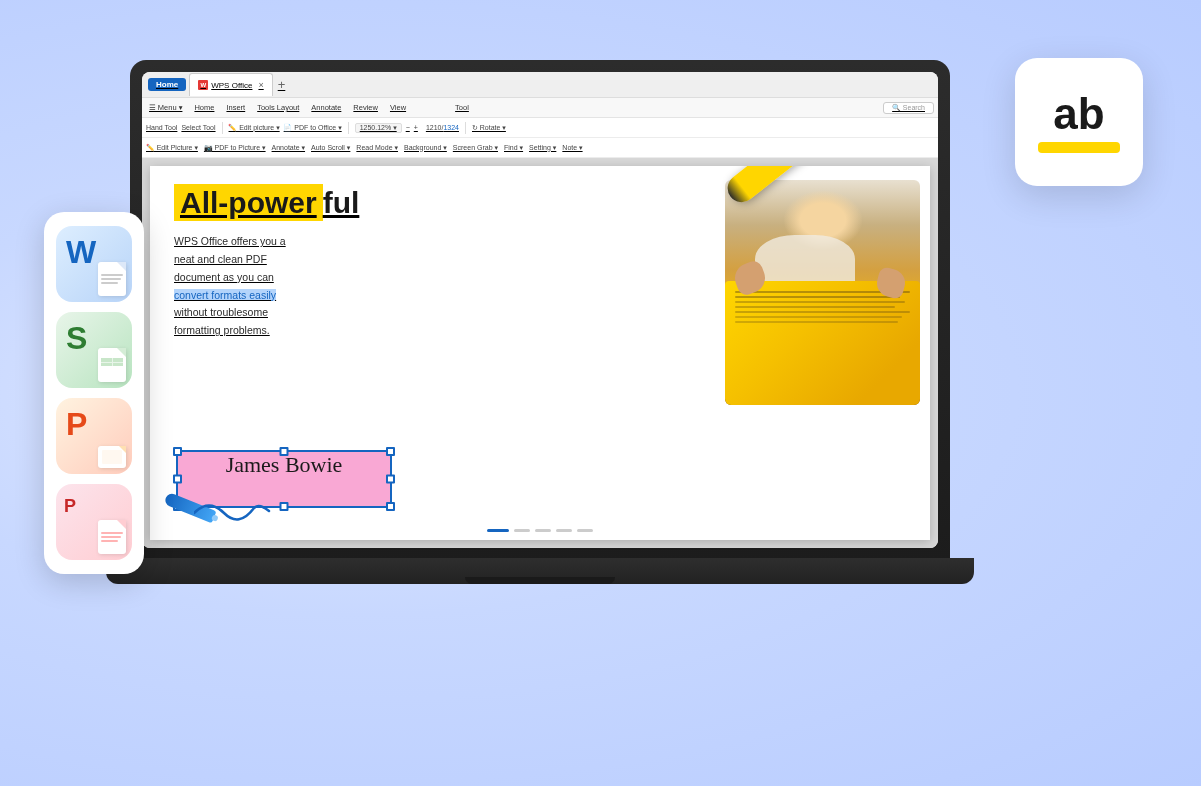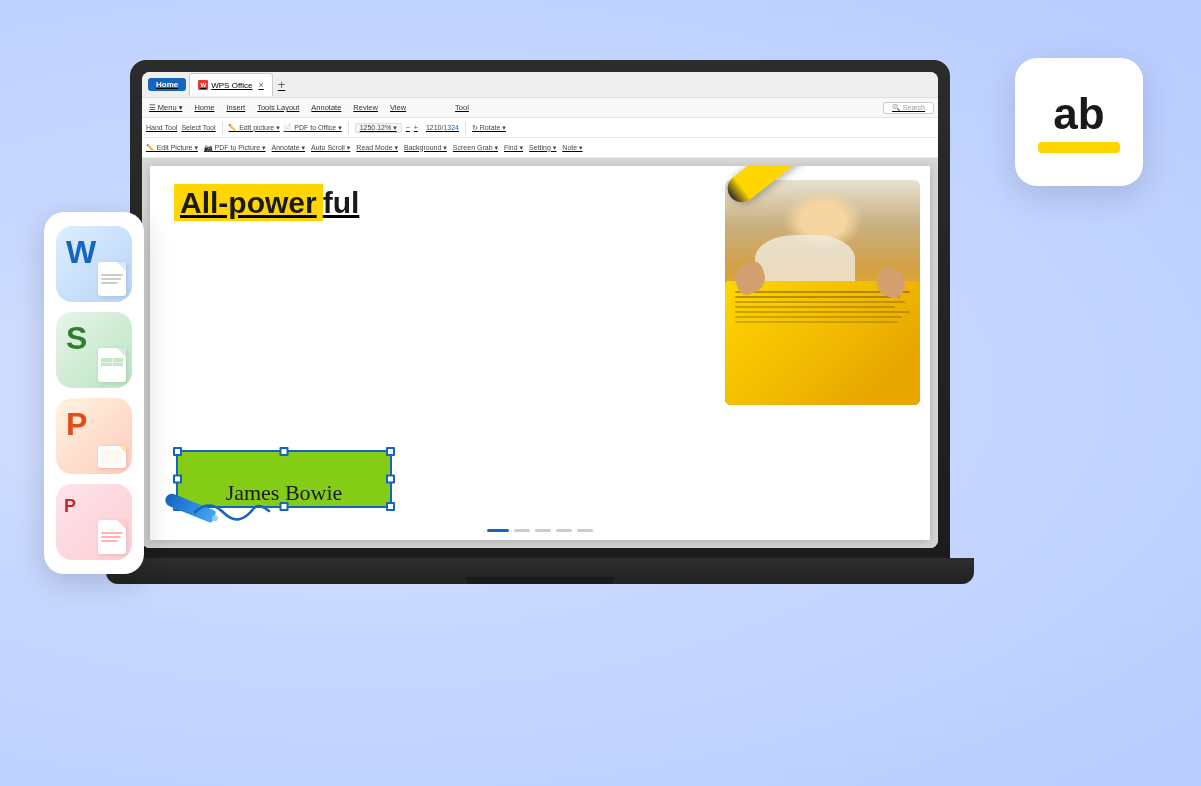--- a/index.html
+++ b/index.html
@@ -126,22 +126,30 @@
 
         <div style="flex:1;background:#d8d8d8;display:flex;align-items:stretch;justify-content:center;padding:8px;overflow:hidden;">
           <div style="background:white;flex:1;padding:20px 24px 10px 24px;position:relative;box-shadow:0 2px 10px rgba(0,0,0,0.2);overflow:hidden;">
 
             <div style="position:absolute;top:-14px;right:110px;width:100px;height:28px;background:linear-gradient(90deg,#2a2a2a 0%,#FFD600 15%,#FFD600 80%,#888 90%,#444 100%);border-radius:14px 5px 5px 14px;transform:rotate(-38deg);box-shadow:2px 2px 8px rgba(0,0,0,0.35);z-index:5;"></div>
 
             <div style="font-size:30px;font-weight:900;color:#1a1a1a;margin-bottom:14px;line-height:1.1;">
               <span style="background:#FFD600;padding:2px 6px;">All-power</span><span style="color:#1a1a1a;">ful</span>
             </div>
 
-
-            <div style="position:absolute;bottom:32px;left:26px;width:216px;height:58px;border:2px solid #1565c0;border-radius:4px;background:#84cc16;display:flex;align-items:flex-end;justify-content:center;">
+            <div style="font-size:10.5px;color:#2a2a2a;line-height:1.7;max-width:260px;">
+              <span>WPS Office offers you a</span><br>
+              <span>neat and clean PDF</span><br>
+              <span>document as you can</span><br>
+              <span style="background:#b3d4fb;color:#1565c0;">convert formats easily</span><br>
+              <span>without troublesome</span><br>
+              <span>formatting problems.</span>
+            </div>
+
+            <div style="position:absolute;bottom:32px;left:26px;width:216px;height:58px;border:2px solid #1565c0;border-radius:4px;background:#f9a8d4;display:flex;align-items:flex-start;justify-content:center;">
 
               <div style="position:absolute;top:-5px;left:-5px;width:9px;height:9px;background:white;border:2px solid #1565c0;border-radius:1px;"></div>
               <div style="position:absolute;top:-5px;right:-5px;width:9px;height:9px;background:white;border:2px solid #1565c0;border-radius:1px;"></div>
               <div style="position:absolute;bottom:-5px;left:-5px;width:9px;height:9px;background:white;border:2px solid #1565c0;border-radius:1px;"></div>
               <div style="position:absolute;bottom:-5px;right:-5px;width:9px;height:9px;background:white;border:2px solid #1565c0;border-radius:1px;"></div>
               <div style="position:absolute;top:-5px;left:50%;transform:translateX(-50%);width:9px;height:9px;background:white;border:2px solid #1565c0;border-radius:1px;"></div>
               <div style="position:absolute;bottom:-5px;left:50%;transform:translateX(-50%);width:9px;height:9px;background:white;border:2px solid #1565c0;border-radius:1px;"></div>
               <div style="position:absolute;left:-5px;top:50%;transform:translateY(-50%);width:9px;height:9px;background:white;border:2px solid #1565c0;border-radius:1px;"></div>
               <div style="position:absolute;right:-5px;top:50%;transform:translateY(-50%);width:9px;height:9px;background:white;border:2px solid #1565c0;border-radius:1px;"></div>
 

